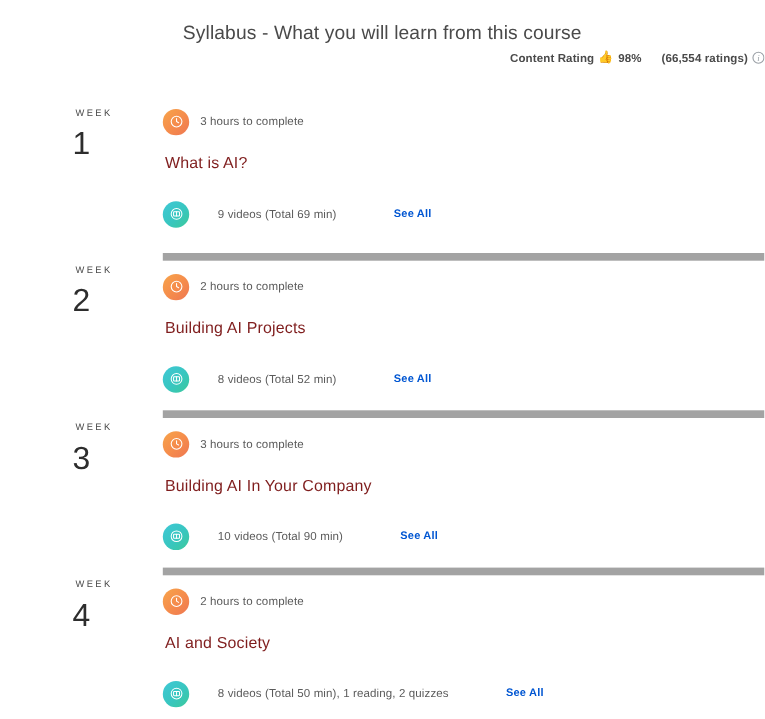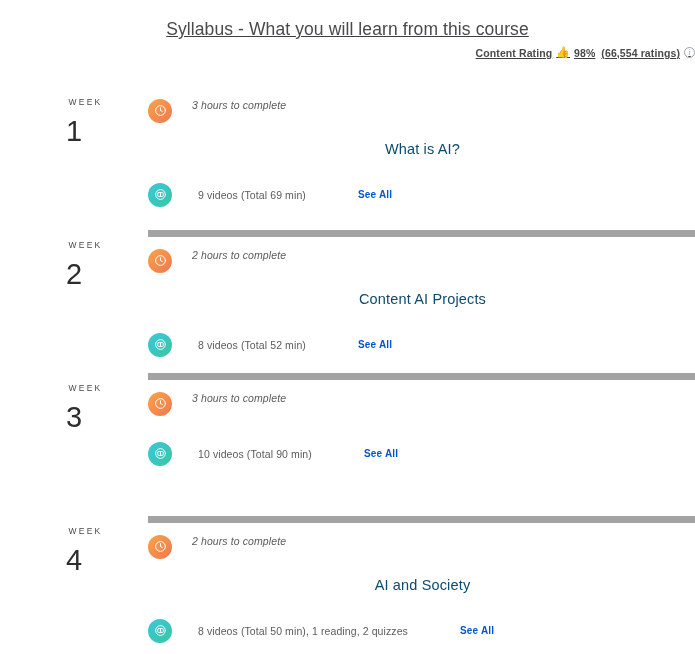--- a/index.html
+++ b/index.html
@@ -19,21 +19,20 @@
   .page {
     position: relative;
     width: 695px;
     height: 654px;
   }
 
   
   .header {
     padding-top: 18px;
     text-align: center;
-    text-decoration: underline;
   }
   .syllabus-title {
     font-size: 17.5px;
     font-weight: 400;
     color: #4a4a4a;
     letter-spacing: 0.1px;
     line-height: 1.3;
   }
   .rating-line {
     margin-top: 6px;
@@ -46,21 +45,21 @@
     gap: 4px;
     letter-spacing: 0.1px;
   }
   .thumb-icon {
     display: inline-block;
     font-size: 11px;
     line-height: 1;
     color: #f0a04b;
   }
   .rating-pct { font-weight: bold; }
-  .rating-count { font-weight: bold; margin-left: 2px; }
+  .rating-count { font-weight: bold; margin-left: 14px; }
   .info-icon {
     display: inline-flex;
     align-items: center;
     justify-content: center;
     width: 11px;
     height: 11px;
     border: 1px solid #9aa0a6;
     border-radius: 50%;
     font-size: 8px;
     font-weight: normal;
@@ -104,23 +103,22 @@
   }
 
   .week-content {
     flex: 1;
     padding-top: 12px;
     padding-left: 0;
   }
 
   .meta-row {
     display: flex;
-    align-items: flex-start;
-    gap: 20px;
-    font-style: italic;
+    align-items: center;
+    gap: 10px;
   }
 
   .circle-icon {
     width: 24px;
     height: 24px;
     border-radius: 50%;
     flex: 0 0 24px;
     display: flex;
     align-items: center;
     justify-content: center;
@@ -137,23 +135,22 @@
     font-size: 10.5px;
     color: #5b5b5b;
     letter-spacing: 0.1px;
   }
 
   .week-title {
     margin-top: 18px;
     margin-left: 2px;
     font-size: 14.5px;
     font-weight: 400;
-    color: #0c4a6e;
+    color: #7f1d1d;
     letter-spacing: 0.15px;
-    text-align: center;
   }
 
   .videos-row {
     margin-top: 26px;
     display: flex;
     align-items: center;
     gap: 26px;
   }
   .see-all {
     font-size: 10px;
@@ -222,21 +219,21 @@
       <div class="week-content">
         <div class="meta-row">
           <span class="circle-icon clock">
             <svg width="13" height="13" viewBox="0 0 24 24" fill="none" stroke="#ffffff" stroke-width="1.8" stroke-linecap="round" stroke-linejoin="round">
               <circle cx="12" cy="12" r="9"></circle>
               <polyline points="12 7 12 12 15.5 14"></polyline>
             </svg>
           </span>
           <span class="meta-text">2 hours to complete</span>
         </div>
-        <div class="week-title">Content AI Projects</div>
+        <div class="week-title">Building AI Projects</div>
         <div class="videos-row">
           <span class="circle-icon video">
             <svg width="13" height="13" viewBox="0 0 24 24" fill="none" stroke="#ffffff" stroke-width="1.7" stroke-linecap="round" stroke-linejoin="round">
               <circle cx="12" cy="12" r="9"></circle>
               <rect x="7" y="8.5" width="10" height="7" rx="1"></rect>
               <line x1="12" y1="8.5" x2="12" y2="15.5"></line>
             </svg>
           </span>
           <span class="meta-text">8 videos (Total 52 min)</span>
           <span class="see-all">See All</span>
@@ -252,20 +249,21 @@
       <div class="week-content">
         <div class="meta-row">
           <span class="circle-icon clock">
             <svg width="13" height="13" viewBox="0 0 24 24" fill="none" stroke="#ffffff" stroke-width="1.8" stroke-linecap="round" stroke-linejoin="round">
               <circle cx="12" cy="12" r="9"></circle>
               <polyline points="12 7 12 12 15.5 14"></polyline>
             </svg>
           </span>
           <span class="meta-text">3 hours to complete</span>
         </div>
+        <div class="week-title">Building AI In Your Company</div>
         <div class="videos-row">
           <span class="circle-icon video">
             <svg width="13" height="13" viewBox="0 0 24 24" fill="none" stroke="#ffffff" stroke-width="1.7" stroke-linecap="round" stroke-linejoin="round">
               <circle cx="12" cy="12" r="9"></circle>
               <rect x="7" y="8.5" width="10" height="7" rx="1"></rect>
               <line x1="12" y1="8.5" x2="12" y2="15.5"></line>
             </svg>
           </span>
           <span class="meta-text">10 videos (Total 90 min)</span>
           <span class="see-all">See All</span>

